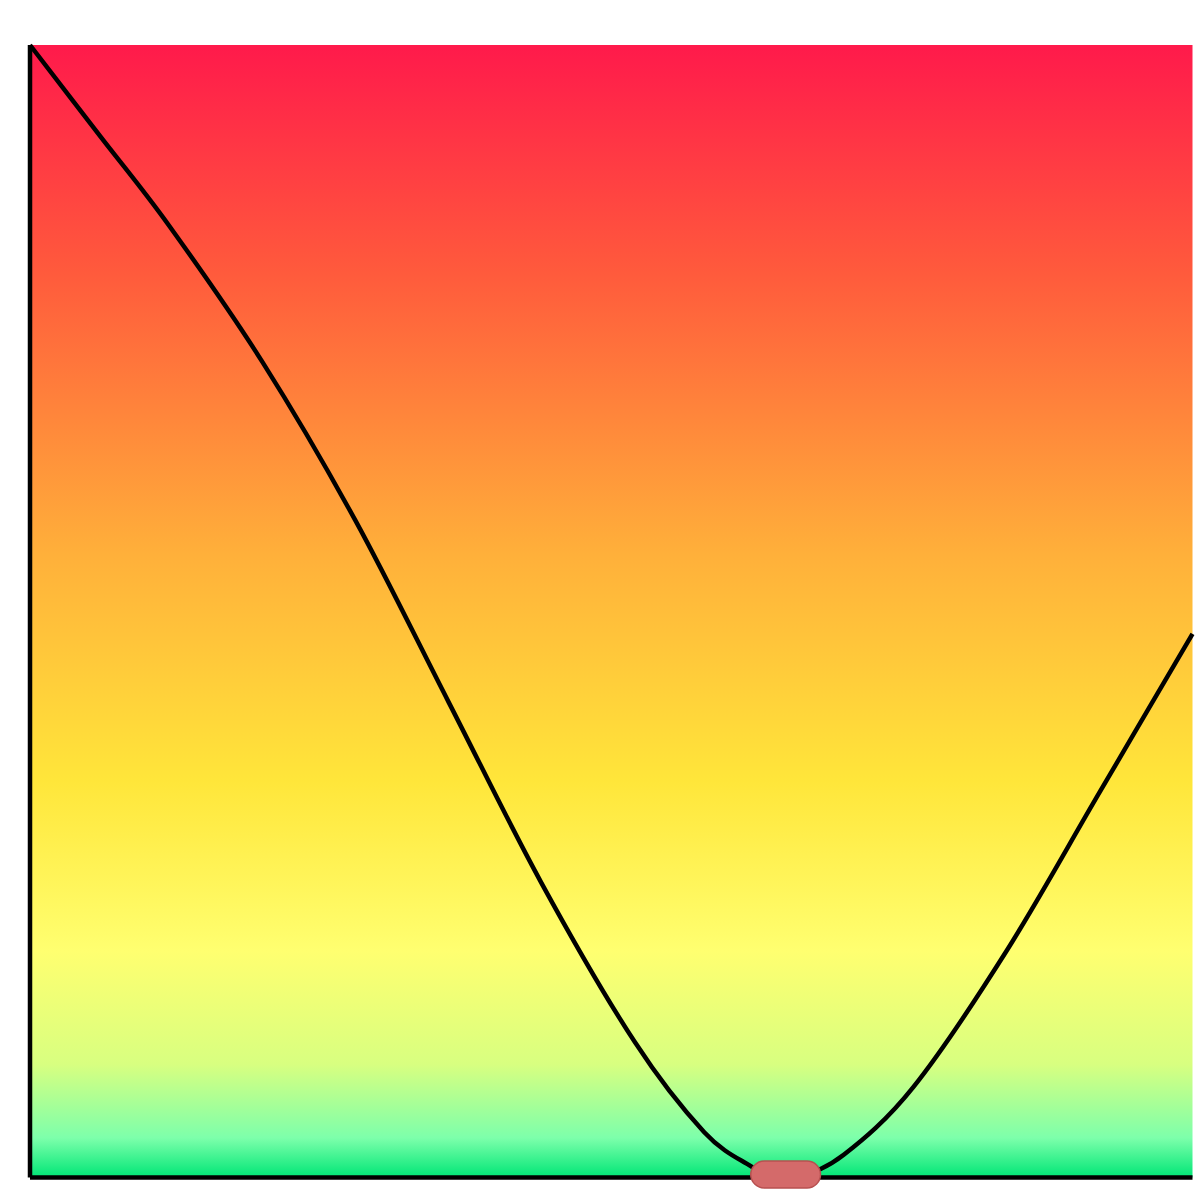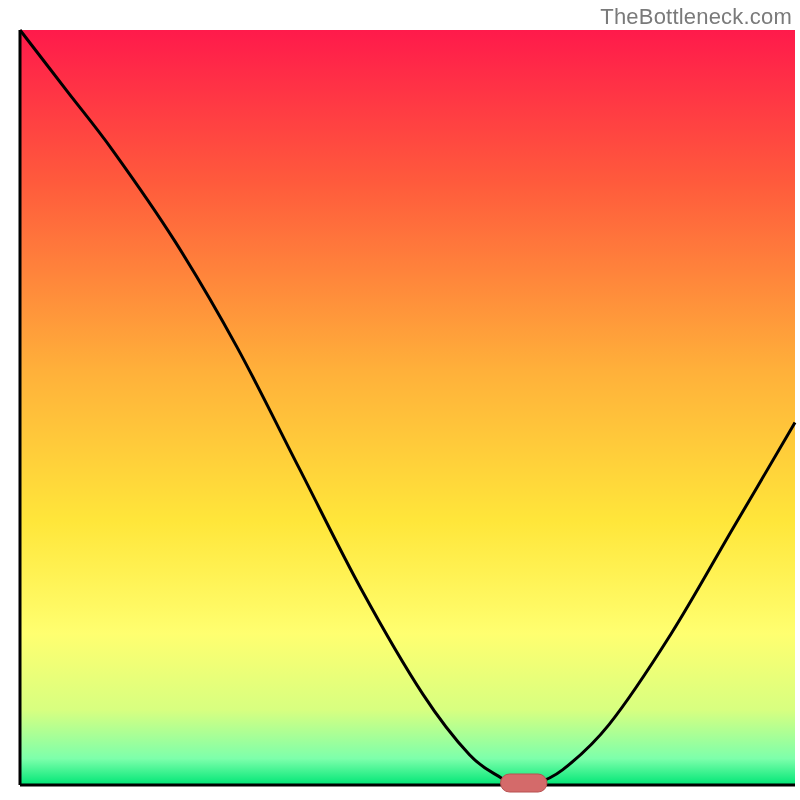--- a/index.html
+++ b/index.html
@@ -29,21 +29,20 @@
     position: absolute;
     left: 0;
     top: 0;
   }
 </style>
 </head>
 <body>
 
 <div class="chart-container">
 
-  <div class="watermark">TheBottleneck.com</div>
 
   <svg class="plot" width="800" height="800" viewBox="0 0 800 800">
     <defs>
       <linearGradient id="bg-grad" x1="0" y1="0" x2="0" y2="1">
           <stop offset="0%" stop-color="#ff1a4b"></stop>
           <stop offset="20%" stop-color="#ff5a3c"></stop>
           <stop offset="45%" stop-color="#ffb03a"></stop>
           <stop offset="65%" stop-color="#ffe63a"></stop>
           <stop offset="80%" stop-color="#ffff70"></stop>
           <stop offset="90%" stop-color="#d8ff80"></stop>

